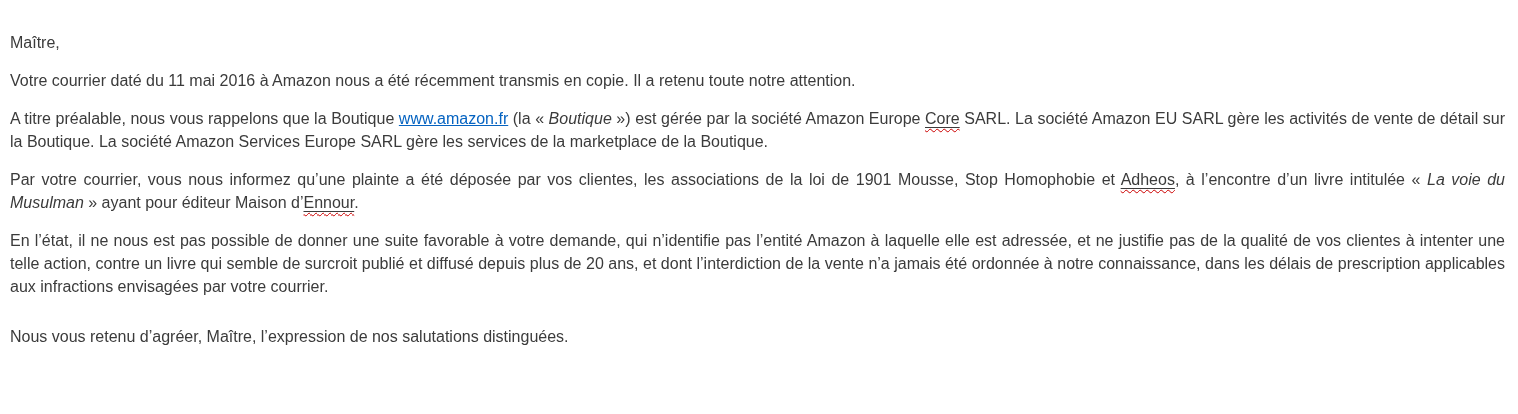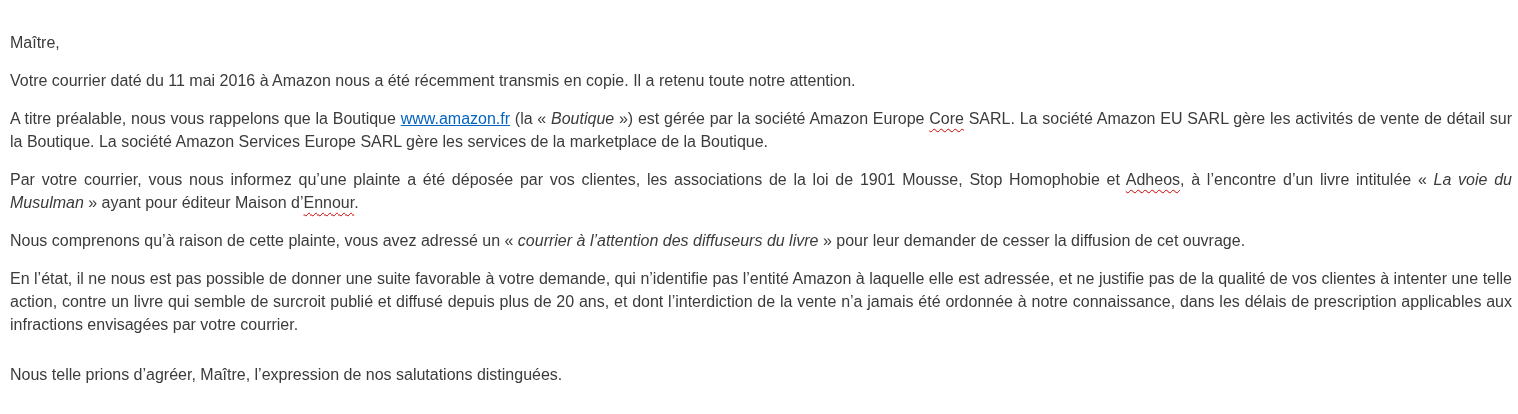--- a/index.html
+++ b/index.html
@@ -15,21 +15,21 @@
     background: var(--bg);
   }
   body {
     width: 1518px;
     height: 414px;
     overflow: hidden;
     font-family: "Liberation Sans", sans-serif;
     color: var(--text);
   }
   .letter {
-    padding: 31px 6px 0 10px;
+    padding: 31px 13px 0 10px;
     font-size: 16px;
     line-height: 23px;
   }
   .letter p {
     margin: 0 0 15px 0;
     text-align: justify;
   }
   .letter p.closing {
     margin-top: 27px;
   }
@@ -40,20 +40,21 @@
   .it {
     font-style: italic;
   }
   a.link {
     color: var(--link);
     text-decoration: underline;
     cursor: pointer;
   }
   
   .msp {
+    text-decoration: underline;
     text-decoration-thickness: 1px;
     text-underline-offset: 3px;
   }
   .msp-wavy {
     text-decoration: underline wavy var(--spell);
     text-decoration-thickness: 1px;
     text-underline-offset: 4px;
   }
 </style>
 </head>
@@ -62,19 +63,18 @@
 <div class="letter">
 
   <p><span>Maître,</span></p>
 
   <p><span>Votre courrier daté du 11 mai 2016 à Amazon nous a été récemment transmis en copie. Il a retenu toute notre attention.</span></p>
 
   <p><span>A titre préalable, nous vous rappelons que la Boutique </span><a class="link">www.amazon.fr</a><span> (la « </span><span class="bi">Boutique</span><span> ») est gérée par la société Amazon Europe </span><span class="msp"><span class="msp-wavy">Core</span></span><span> SARL. La société Amazon EU SARL gère les activités de vente de détail sur la Boutique. La société Amazon Services Europe SARL gère les services de la marketplace de la Boutique.</span></p>
 
   <p><span>Par votre courrier, vous nous informez qu’une plainte a été déposée par vos clientes, les associations de la loi de 1901 Mousse, Stop Homophobie et </span><span class="msp"><span class="msp-wavy">Adheos</span></span><span>, à l’encontre d’un livre intitulée « </span><span class="it">La voie du Musulman</span><span> » ayant pour éditeur Maison d’</span><span class="msp"><span class="msp-wavy">Ennour</span></span><span>.</span></p>
 
-  <p><span>Nous comprenons qu’à raison de cette plainte, vous avez adressé un « </span><span class="bi">courrier à l’attention des diffuseurs du livre</span><span> » pour leur demander de cesser la diffusion de cet ouvrage.</span></p>
 
   <p><span>En l’état, il ne nous est pas possible de donner une suite favorable à votre demande, qui n’identifie pas l’entité Amazon à laquelle elle est adressée, et ne justifie pas de la qualité de vos clientes à intenter une telle action, contre un livre qui semble de surcroit publié et diffusé depuis plus de 20 ans, et dont l’interdiction de la vente n’a jamais été ordonnée à notre connaissance, dans les délais de prescription applicables aux infractions envisagées par votre courrier.</span></p>
 
-  <p class="closing"><span>Nous telle prions d’agréer, Maître, l’expression de nos salutations distinguées.</span></p>
+  <p class="closing"><span>Nous vous retenu d’agréer, Maître, l’expression de nos salutations distinguées.</span></p>
 
 </div>
 
 </body></html>

